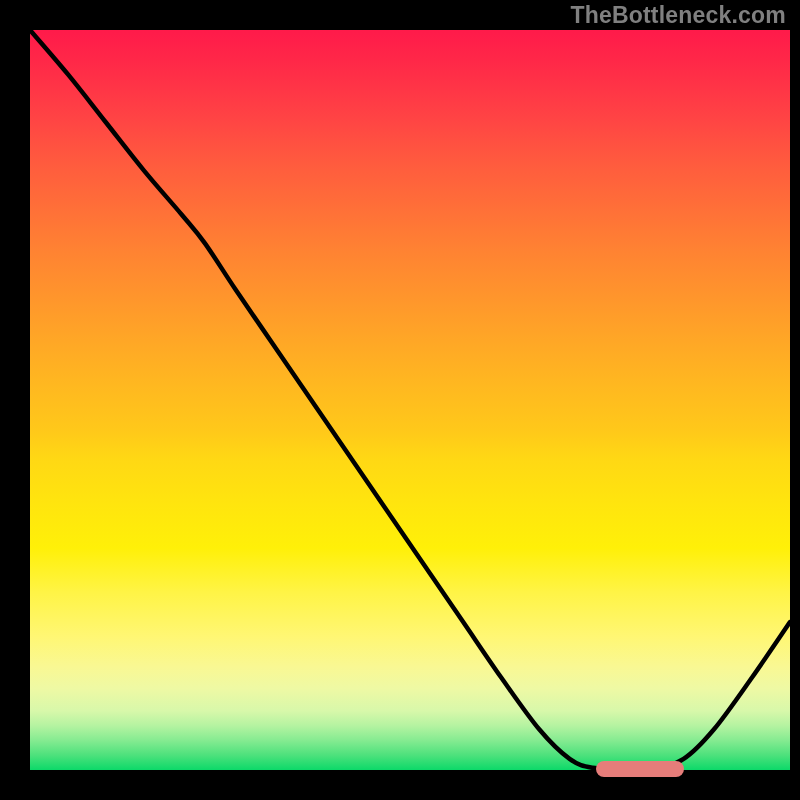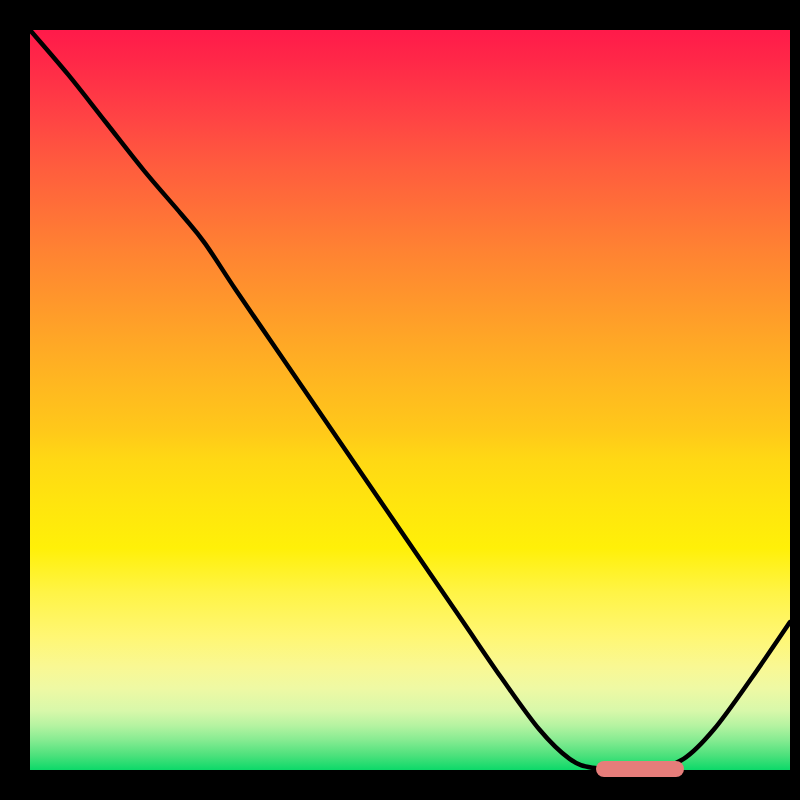--- a/index.html
+++ b/index.html
@@ -77,20 +77,21 @@
     position: absolute;
     background: #e67d7a;
     border-radius: 8px;
     height: 16px;
   }
 </style>
 </head>
 <body>
 
 <div class="chart-container">
+  <div class="watermark">TheBottleneck.com</div>
 
   <div class="plot-area">
     <div class="gradient-bg"></div>
 
     <svg class="svg-overlay" viewBox="0 0 760 740" preserveAspectRatio="none">
       <path d="M 0 0 C 6.333333333333333 7.4000000000000155, 25.333333333333336 28.983333333333427, 38 44.40000000000009 C 50.666666666666664 59.816666666666755, 63.333333333333336 76.4666666666667, 76 92.5 C 88.66666666666667 108.5333333333333, 101.33333333333333 125.18333333333324, 114 140.5999999999999 C 126.66666666666667 156.01666666666657, 141.86666666666667 172.91333333333333, 152 185 C 162.13333333333333 197.08666666666667, 165.93333333333334 200.78666666666655, 174.8 213.1199999999999 C 183.66666666666669 225.45333333333323, 193.8 242.1033333333333, 205.20000000000002 259 C 216.60000000000002 275.8966666666667, 230.53333333333336 296.00000000000006, 243.20000000000002 314.50000000000006 C 255.86666666666667 333.00000000000006, 268.5333333333333 351.5, 281.2 370 C 293.8666666666667 388.5, 306.5333333333333 407, 319.2 425.5 C 331.8666666666667 444, 344.5333333333333 462.5, 357.2 481 C 369.8666666666667 499.5, 382.5333333333333 518, 395.2 536.5 C 407.8666666666667 555, 420.5333333333333 573.5, 433.2 592 C 445.8666666666667 610.5, 458.5333333333333 629.6166666666667, 471.2 647.5 C 483.8666666666667 665.3833333333333, 497.80000000000007 685.7333333333333, 509.20000000000005 699.3 C 520.6 712.8666666666666, 530.7333333333333 722.4866666666667, 539.6 728.9 C 548.4666666666667 735.3133333333333, 553.5333333333333 736.1766666666666, 562.4 737.78 C 571.2666666666667 739.3833333333333, 582.6666666666667 738.3966666666666, 592.8000000000001 738.52 C 602.9333333333334 738.6433333333333, 613.0666666666666 740.1233333333333, 623.1999999999999 738.52 C 633.3333333333333 736.9166666666666, 643.4666666666667 735.4366666666666, 653.6 728.9 C 663.7333333333333 722.3633333333333, 672.6 712.8666666666666, 684 699.3 C 695.4 685.7333333333333, 709.3333333333334 665.3833333333333, 722 647.5 C 734.6666666666666 629.6166666666667, 753.6666666666666 601.25, 760 592" id="curve-path" fill="none" stroke="#000" stroke-width="4.5" stroke-linejoin="round" stroke-linecap="round"></path>
     </svg>
 
     <div class="marker" id="optimal-marker" style="left: 566.2px; width: 87.4px; top: 730.52px;"></div>
   </div>

